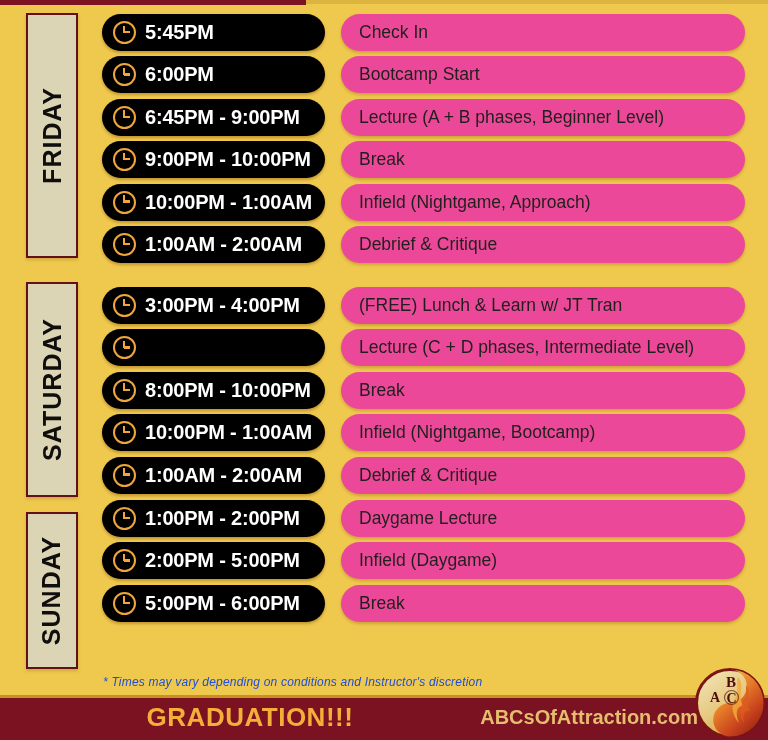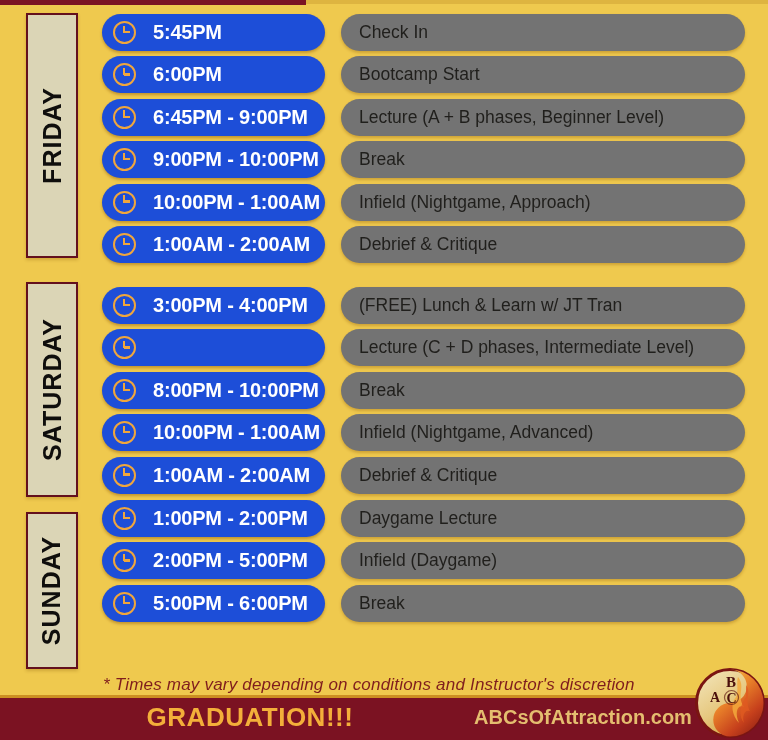--- a/index.html
+++ b/index.html
@@ -18,59 +18,58 @@
   }
   .day-label {
     transform:rotate(-90deg); white-space:nowrap;
     font-weight:bold; font-size:25px; letter-spacing:1px; color:#0f0e0c;
   }
 
   .rows { position:absolute; left:102px; display:flex; flex-direction:column; gap:5.4px; }
   .row { display:flex; align-items:center; }
 
   .time-pill {
-    width:223px; height:37px; background:#1d4ed8; border-radius:19px;
+    width:223px; height:37px; background:#000000; border-radius:19px;
     display:flex; align-items:center; padding-left:11px; flex:none;
     box-shadow:0 2px 3px rgba(130,75,0,.4);
-    gap:8px;
   }
   .clock {
     width:23px; height:23px; border:2.5px solid #F0A63C; border-radius:50%;
     position:relative; flex:none;
   }
   .clock .hand-h { position:absolute; left:7.8px; top:2.6px; width:2.4px; height:7.5px; background:#F0A63C; }
   .clock .hand-m { position:absolute; left:8.8px; top:7.8px; width:5.8px; height:2.4px; background:#F0A63C; }
   .time-text {
     margin-left:9px; color:#ffffff; font-weight:bold; font-size:20px; letter-spacing:-0.2px;
     white-space:nowrap;
   }
 
   .activity-pill {
-    margin-left:16px; width:404px; height:37px; background:#737373; border-radius:19px;
+    margin-left:16px; width:404px; height:37px; background:#ec4899; border-radius:19px;
     display:flex; align-items:center; padding-left:18px;
     box-shadow:0 2px 3px rgba(130,75,0,.3);
   }
   .activity-text { color:#201f1c; font-size:17.5px; white-space:nowrap; }
 
   .footnote {
     position:absolute; left:103px; top:675px;
-    font-style:italic; font-size:17px; color:#7f1d1d; letter-spacing:0.2px;
+    font-style:italic; font-size:12px; color:#1d4ed8; letter-spacing:0.2px;
   }
 
   .footer-bar {
     position:absolute; left:0; top:695px; width:768px; height:45px;
     background:#7B1222; border-top:3px solid #CC8F22;
   }
   .graduation {
     position:absolute; left:120px; top:702px; width:260px;
     font-weight:bold; font-size:26px; color:#F3AF3A; letter-spacing:0.5px; text-align:center;
   }
   .website {
     position:absolute; left:468px; top:706px; width:230px;
-    font-weight:bold; font-size:20px; color:#E4BD6F; text-align:center;
+    font-weight:bold; font-size:20px; color:#E4BD6F; text-align:right;
   }
   .logo { position:absolute; left:694px; top:667px; width:72px; height:72px; }
 </style>
 </head>
 <body>
 
 <div class="stage">
 
   <div class="top-strip-dark"></div>
   <div class="top-strip-maroon"></div>
@@ -194,21 +193,21 @@
     </div>
     <div class="row">
       <div class="time-pill">
         <span class="clock">
             <span class="hand-h"></span>
             <span class="hand-m"></span>
           </span>
         <span class="time-text">10:00PM - 1:00AM</span>
       </div>
       <div class="activity-pill">
-        <span class="activity-text">Infield (Nightgame, Advanced)</span>
+        <span class="activity-text">Infield (Nightgame, Bootcamp)</span>
       </div>
     </div>
     <div class="row">
       <div class="time-pill">
         <span class="clock">
             <span class="hand-h"></span>
             <span class="hand-m"></span>
           </span>
         <span class="time-text">1:00AM - 2:00AM</span>
       </div>

